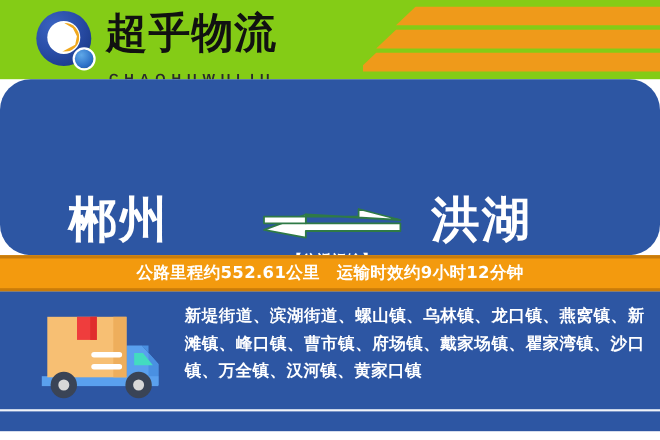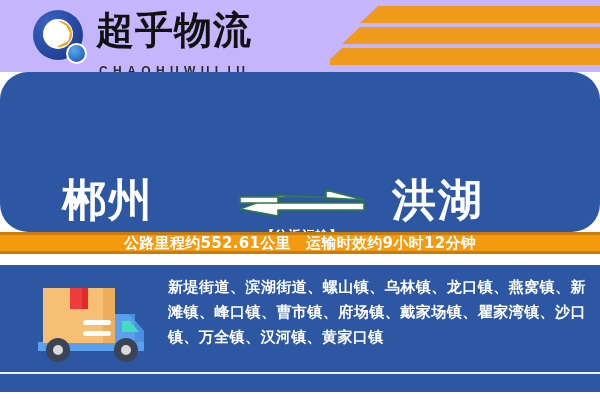--- a/index.html
+++ b/index.html
@@ -17,21 +17,21 @@
     overflow: hidden;
     background: #ffffff;
   }
 
   
   .header {
     position: absolute;
     left: 0; top: 0;
     width: 600px;
     height: 72px;
-    background: #c4b5fd;
+    background: #84cc16;
     overflow: hidden;
   }
   .logo-mark {
     position: absolute;
     left: 33px; top: 10px;
     width: 56px; height: 56px;
   }
   .logo-ring {
     position: absolute;
     left: 0; top: 0;
@@ -141,21 +141,21 @@
     letter-spacing: 0.5px;
     white-space: nowrap;
     font-family: "DejaVu Sans", "Liberation Sans", sans-serif;
   }
 
   
   .info-bar {
     position: absolute;
     left: 0; top: 232px;
     width: 600px;
-    height: 22px;
+    height: 33px;
     background: #f39a0e;
     border-top: 3px solid #c97c0a;
     border-bottom: 3px solid #c97c0a;
     box-sizing: border-box;
     display: flex;
     align-items: center;
     justify-content: center;
   }
   .info-bar-text {
     font-size: 15px;

